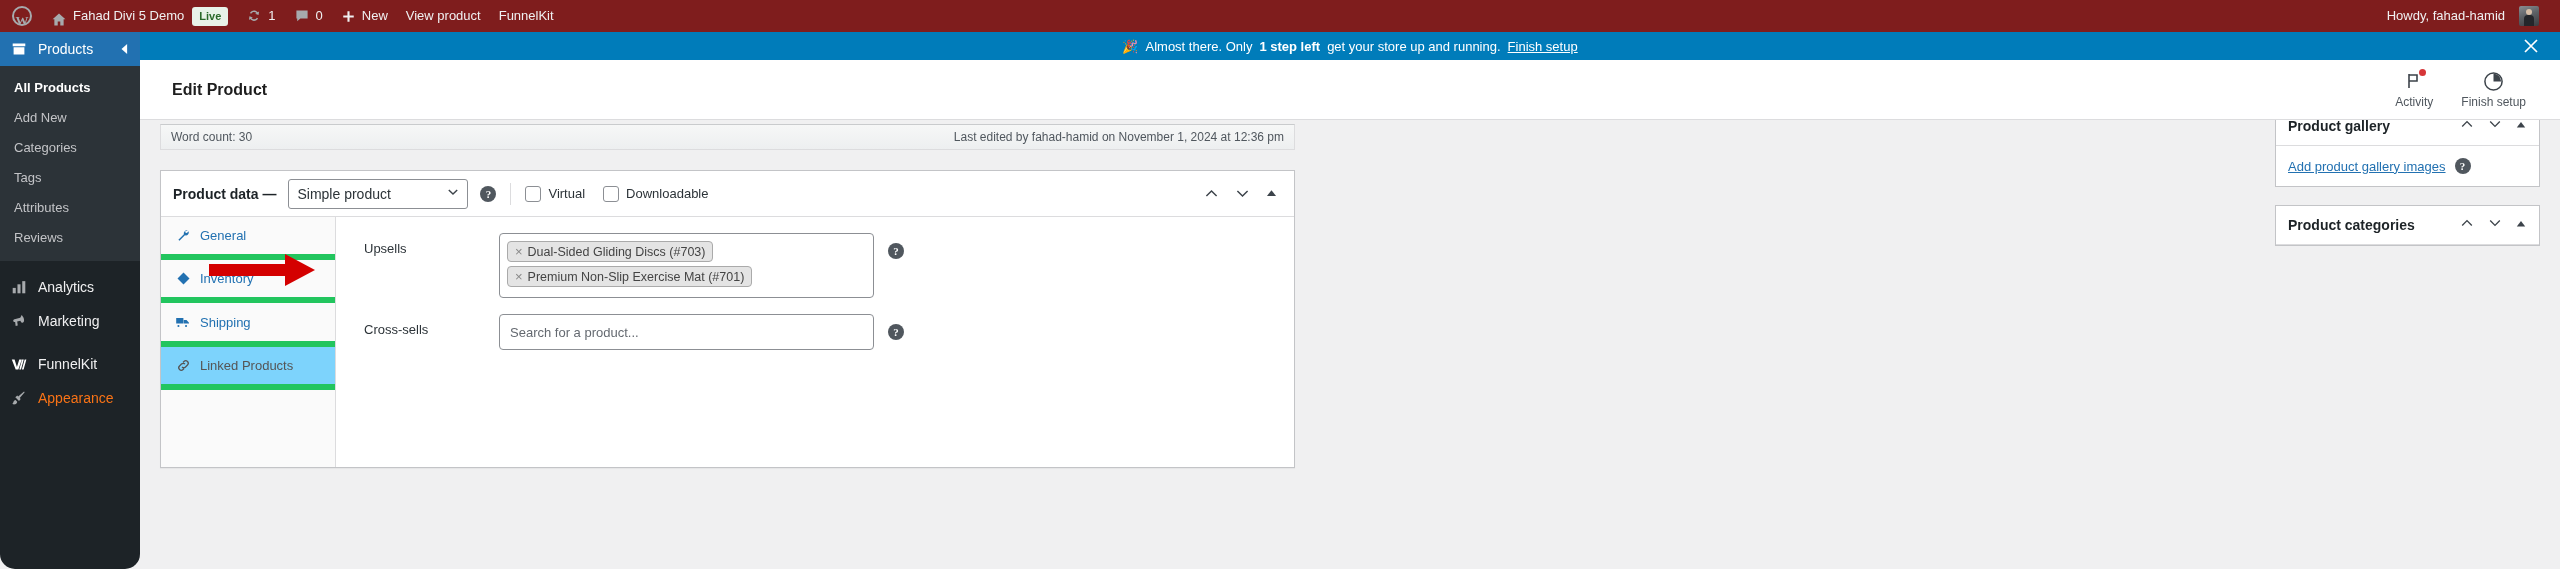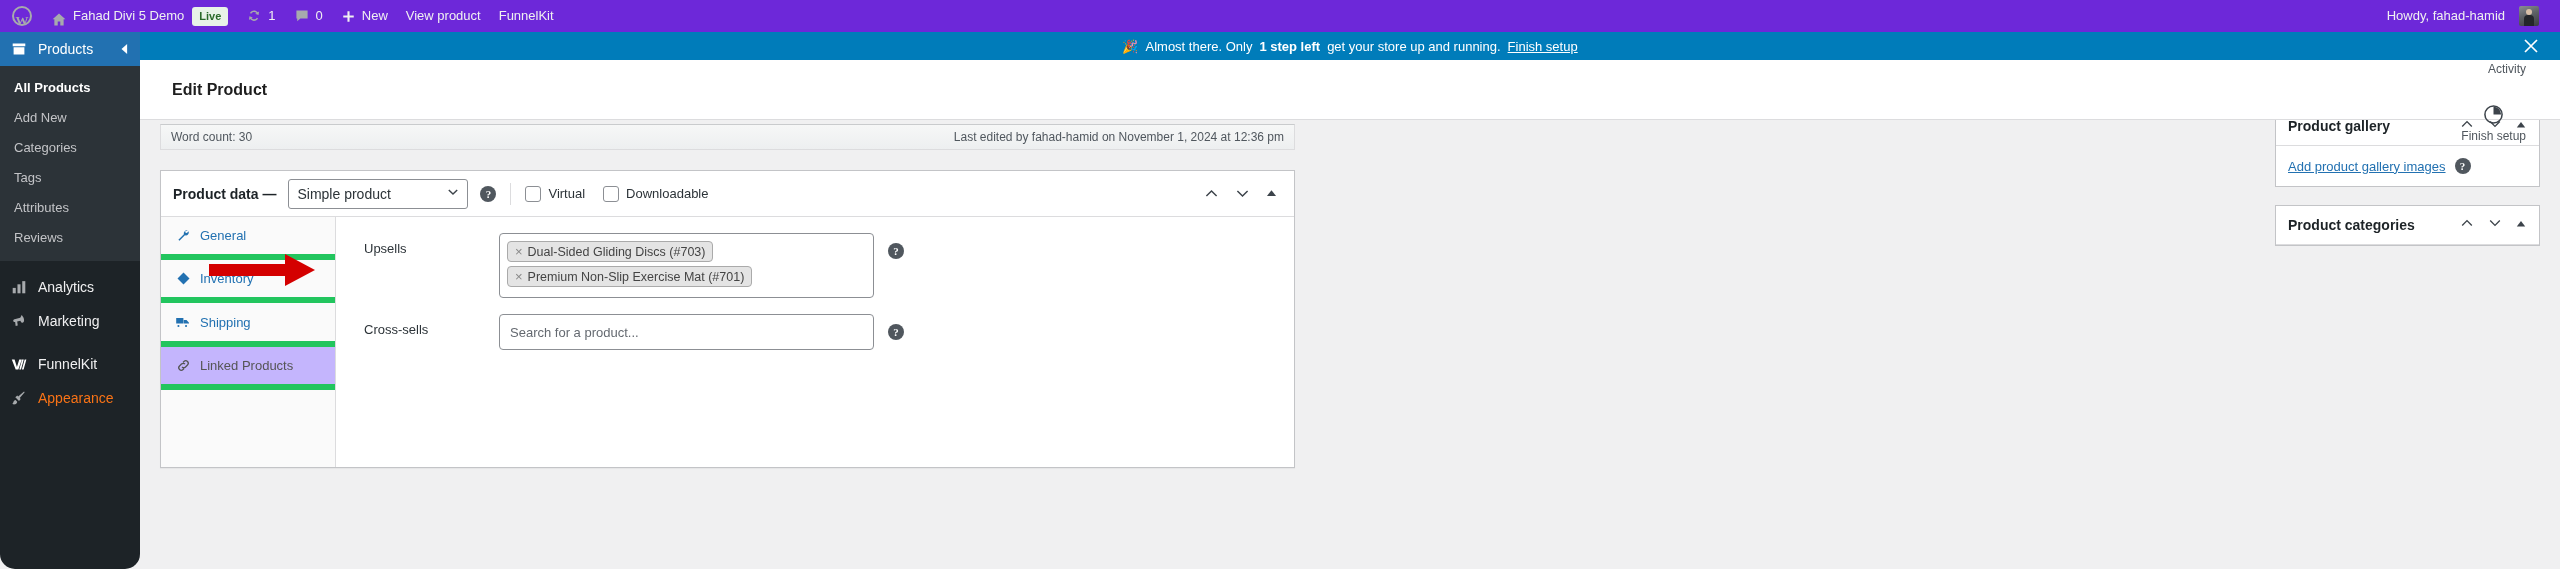--- a/index.html
+++ b/index.html
@@ -7,21 +7,21 @@
     width: 2560px; height: 569px;
     overflow: hidden;
     font-family: "Liberation Sans", sans-serif;
     background: #f0f0f1;
   }
   body { position: relative; }
 
   
   #adminbar {
     position: absolute; top: 0; left: 0; width: 2560px; height: 32px;
-    background: #6d28d9; color: #f0f0f1;
+    background: #7f1d1d; color: #f0f0f1;
     display: flex; align-items: center;
     font-size: 13px; z-index: 120;
   }
   .ab-left { display: flex; align-items: center; height: 32px; }
   .ab-right { margin-left: auto; display: flex; align-items: center; height: 32px; padding-right: 12px; }
   .ab-item {
     display: flex; align-items: center; gap: 6px;
     height: 32px; padding: 0 9px; color: #f0f0f1; white-space: nowrap;
     font-size: 13px; line-height: 32px;
   }
@@ -96,21 +96,21 @@
 
   
   #woo-header {
     position: absolute; top: 60px; left: 140px; width: 2420px; height: 60px;
     background: #fff; border-bottom: 1px solid #dcdcde;
     display: flex; align-items: center; z-index: 50;
   }
   #woo-header .wh-title {
     margin-left: 32px; font-size: 16px; font-weight: 600; color: #1e1e1e;
   }
-  .wh-actions { margin-left: auto; display: flex; align-items: flex-end; gap: 28px; padding-right: 34px; flex-direction: column; }
+  .wh-actions { margin-left: auto; display: flex; align-items: flex-end; gap: 28px; padding-right: 34px; }
   .wh-action {
     display: flex; flex-direction: column; align-items: center; gap: 3px;
     color: #50575e; font-size: 12px; cursor: pointer;
   }
   .wh-action .wa-ic { position: relative; height: 22px; display:flex; align-items:center; }
   .wa-dot {
     position: absolute; top: -1px; right: -2px; width: 7px; height: 7px;
     border-radius: 50%; background: #d63638;
   }
 
@@ -166,21 +166,21 @@
   .ord-btn { cursor: pointer; display: flex; align-items: center; }
 
   
   .pd-body { display: flex; min-height: 250px; }
   .pd-tabs { width: 175px; background: #fafafa; border-right: 1px solid #dcdcde; padding-top: 0; }
   .pd-tab {
     display: flex; align-items: center; gap: 9px;
     padding: 11px 10px 11px 14px; font-size: 13px; color: #2271b1;
     border-bottom: 6px solid #22c55e; cursor: pointer;
   }
-  .pd-tab.active { background: #c4b5fd; color: #555; }
+  .pd-tab.active { background: #7dd3fc; color: #555; }
   .pd-tab .ti { width: 16px; display:flex; align-items:center; justify-content:center; color: #2271b1; }
   .pd-tab.active .ti { color: #555; }
   .pd-fields { flex: 1; padding: 16px 0 0 0; }
   .field-row { display: flex; align-items: flex-start; padding: 0 0 16px 28px; }
   .field-label { width: 135px; padding-top: 8px; font-size: 13px; color: #2c3338; }
   .select2-box {
     width: 375px; min-height: 56px;
     border: 1px solid #8c8f94; border-radius: 4px; background: #fff;
     padding: 7px 6px 6px 7px;
   }

